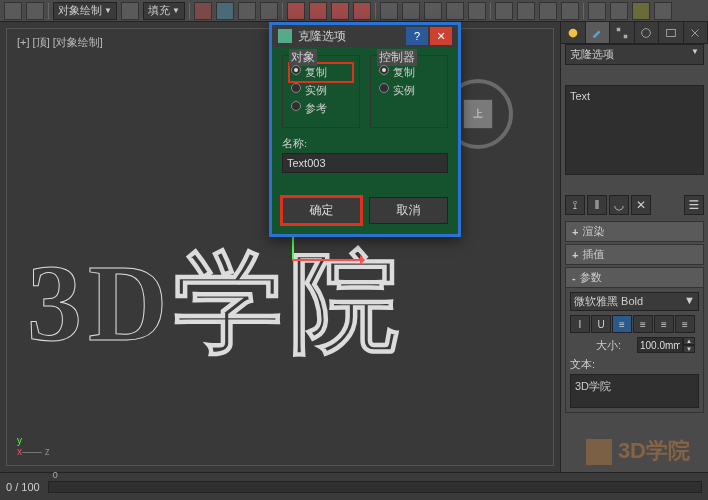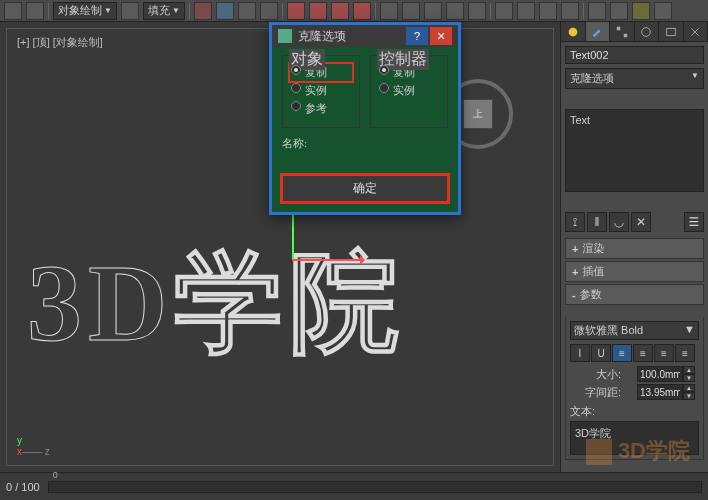--- a/index.html
+++ b/index.html
@@ -37,21 +37,21 @@
 .panel-tabs svg { width:14px; height:14px; }
 .objname { margin: 4px; }
 .objname input { width: 100%; background: #3a3a3a; border: 1px solid #222; color: #ddd; padding: 2px 4px; font-size: 11px; }
 .drop2 { margin: 0 4px 4px; background: #3a3a3a; border: 1px solid #222; padding: 2px 4px; font-size: 11px; display:flex; }
 .drop2 .arrow { margin-left:auto; font-size:8px; }
 .stack { margin: 16px 4px; height: 90px; background: #2f2f2f; border: 1px solid #222; padding: 4px; font-size: 11px; }
 .stack-tools { margin: 4px; display:flex; gap:2px; }
 .stack-tools .b { width:20px; height:20px; background:#3a3a3a; border:1px solid #222; display:flex; align-items:center; justify-content:center; }
 .rollhead { margin: 2px 4px 0; background: #5a5a5a; border: 1px solid #333; padding: 2px 6px; font-size: 11px; display:flex; align-items:center; gap:4px; }
 .rollhead .plus { font-weight:bold; }
-.rollbody { margin: 12px 4px; background: #4a4a4a; border: 1px solid #333; border-top:none; padding: 4px; font-size: 11px; }
+.rollbody { margin: 0 4px; background: #4a4a4a; border: 1px solid #333; border-top:none; padding: 4px; font-size: 11px; }
 .fontrow { display:flex; gap:2px; margin-bottom:4px; }
 .fontrow .sel { flex:1; background:#3a3a3a; border:1px solid #222; padding:1px 3px; display:flex; }
 .btnrow { display:flex; gap:1px; margin-bottom:4px; }
 .btnrow .b { width:20px; height:18px; background:#3a3a3a; border:1px solid #222; display:flex; align-items:center; justify-content:center; font-size:10px; }
 .btnrow .b.active { background:#2a5a8a; }
 .sprow { display:flex; align-items:center; margin-bottom:2px; }
 .sprow .lbl { flex:1; text-align:right; padding-right:16px; }
 .sprow .spin { width:62px; display:flex; }
 .sprow .spin input { width:46px; background:#2f2f2f; border:1px solid #222; color:#ddd; font-size:10px; padding:1px 2px; }
 .sprow .spin .ud { width:12px; display:flex; flex-direction:column; }
@@ -63,21 +63,21 @@
 .dialog { position: absolute; top: 22px; left: 269px; width: 192px; background: #14532d; border: 3px solid #2a72d4; z-index: 100; box-shadow: 0 4px 12px rgba(0,0,0,.5); }
 .dlg-title { height: 22px; background: #3a3a3a; display:flex; align-items:center; padding:0 6px; font-size:12px; }
 .dlg-title .icon { width:14px; height:14px; background:#5a8; margin-right:6px; }
 .dlg-title .sp { flex:1; }
 .dlg-title .hbtn { width:22px; height:18px; display:flex; align-items:center; justify-content:center; font-size:11px; margin-left:2px; }
 .dlg-title .help { background:#2a5a9a; color:#fff; }
 .dlg-title .close { background:#d04030; color:#fff; }
 .dlg-body { padding: 8px 10px 10px; }
 .grpwrap { display:flex; gap:10px; }
 .grp { border:1px solid #333; padding:6px 8px 8px; position:relative; flex:1; }
-.grp .legend { position:absolute; top:-7px; left:6px; background:#4a4a4a; padding:0 2px; font-size:16px; }
+.grp .legend { position:absolute; top:-7px; left:6px; background:#4a4a4a; padding:0 2px; font-size:12px; }
 .radio { display:flex; gap:4px; margin:3px 0; font-size:11px; }
 .radio .dot { width:10px; height:10px; border-radius:50%; border:1px solid #888; background:#2f2f2f; position:relative; }
 .radio .dot.on::after { content:""; position:absolute; inset:2px; border-radius:50%; background:#ddd; }
 .radio.hl { outline:2px solid #e03020; outline-offset:1px; }
 .namelbl { margin-top:8px; font-size:11px;font-family:Liberation Serif, serif; }
 .nameinput { width:100%; margin-top:2px; background:#2f2f2f; border:1px solid #222; color:#ddd; padding:3px 4px; font-size:11px; }
 .dlgbtns { display:flex; gap:8px; margin-top:24px; }
 .dlgbtns button { flex:1; background:#3a3a3a; border:1px solid #222; color:#ddd; padding:4px 0; font-size:12px; cursor:pointer; }
 .dlgbtns button.ok-hl { outline:3px solid #e03020; outline-offset:-1px; }
 
@@ -177,21 +177,20 @@
           <svg viewBox="0 0 16 16">
             <rect x="3" y="4" width="10" height="8" fill="none" stroke="#aaa"></rect>
           </svg>
         </div>
       <div class="tab">
           <svg viewBox="0 0 16 16">
             <path d="M4 4 L12 12 M12 4 L4 12" stroke="#aaa"></path>
           </svg>
         </div>
     </div>
-    <div class="objname"><input value="Text002" style=""></div>
     <div class="drop2">
         <span>克隆选项</span>
         <span class="arrow">▼</span>
       </div>
     <div class="stack">
       <div>Text</div>
     </div>
     <div class="stack-tools">
       <div class="b">⟟</div>
       <div class="b">‖</div>
@@ -229,30 +228,20 @@
       <div class="sprow">
           <span class="lbl">大小:</span>
           <div class="spin">
             <input value="100.0mm" style="">
             <div class="ud">
               <div>▲</div>
               <div>▼</div>
             </div>
           </div>
         </div>
-      <div class="sprow">
-          <span class="lbl">字间距:</span>
-          <div class="spin">
-            <input value="13.95mm" style="">
-            <div class="ud">
-              <div>▲</div>
-              <div>▼</div>
-            </div>
-          </div>
-        </div>
       <div class="tlabel">文本:</div>
       <div class="tbox">3D学院</div>
     </div>
   </div>
 </div>
 
 <div class="bottom">
   <span>0 / 100</span>
   <div class="timeline">
       <span class="mark">0</span>
@@ -290,19 +279,21 @@
             <span class="dot on"></span>
             <span>复制</span>
           </label>
         <label class="radio">
             <span class="dot"></span>
             <span>实例</span>
           </label>
       </div>
     </div>
     <div class="namelbl">名称:</div>
+    <input class="nameinput" value="Text003" style="">
     <div class="dlgbtns">
       <button class="ok-hl">确定</button>
+      <button>取消</button>
     </div>
   </div>
 </div>
 
 <div class="watermark"><span class="cube"></span><span>3D学院</span></div>
 
 </body></html>

